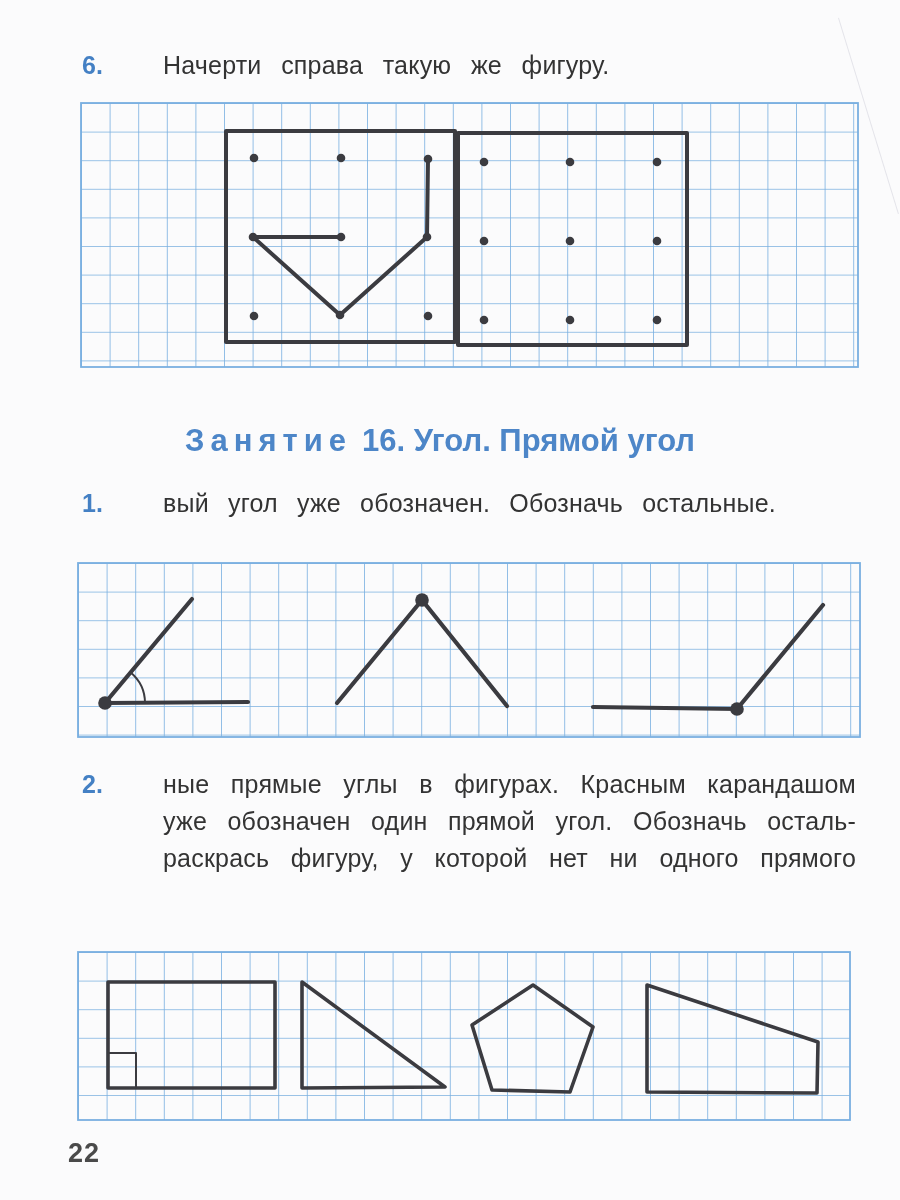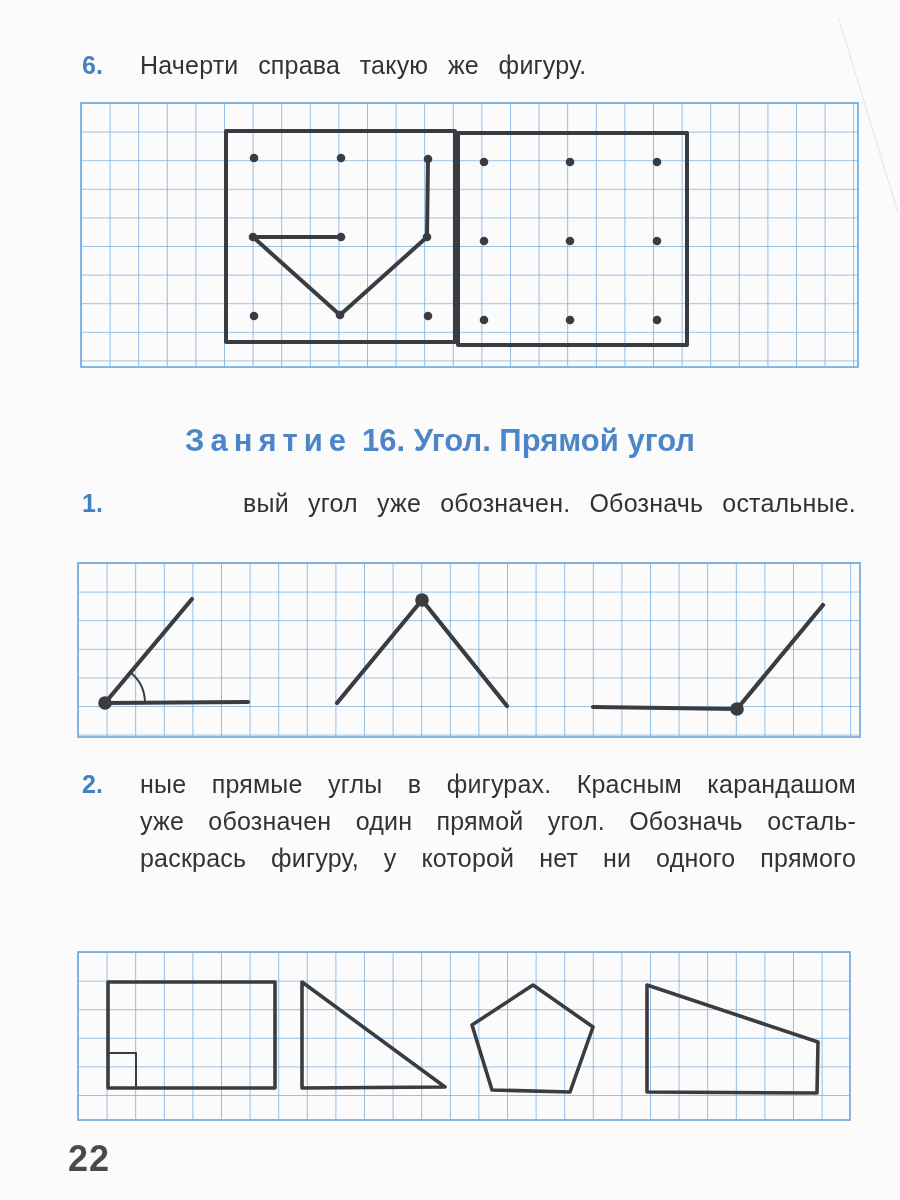--- a/index.html
+++ b/index.html
@@ -9,36 +9,36 @@
     font-family:"Liberation Sans", sans-serif;
   }
   .page{position:absolute;inset:0;}
   
   .ex-row{position:absolute;left:82px;right:44px;}
   .num{
     position:absolute;left:0;top:0;
     font-size:25px;line-height:37px;font-weight:700;color:#4480c4;
   }
   .ex-text{
-    margin-left:58px;
+    margin-left:81px;
     font-size:25px;line-height:37px;color:#333333;letter-spacing:0.2px;
   }
   .line.just{text-align:justify;text-align-last:justify;}
-  .line.norm{word-spacing:0.48em;text-align:right;}
+  .line.norm{word-spacing:0.48em;}
   .single{word-spacing:0.5em;}
   
   .heading{
     position:absolute;top:421px;left:0;right:20px;margin:0;
     text-align:center;color:#4d86c8;font-size:31px;font-weight:700;line-height:40px;
   }
   .heading .spaced{letter-spacing:6px;margin-right:10px;}
   
   .page-num{
     position:absolute;left:68px;top:1138px;
-    font-size:36px;font-weight:700;color:#4a4a4a;letter-spacing:1px;
+    font-size:27px;font-weight:700;color:#4a4a4a;letter-spacing:1px;
   }
   
   .crease{
     position:absolute;left:838px;top:18px;width:1px;height:205px;
     background:#e4e4ea;transform:rotate(-17deg);transform-origin:top left;
   }
   #grids-layer svg{position:absolute;}
 </style>
 </head>
 <body>

